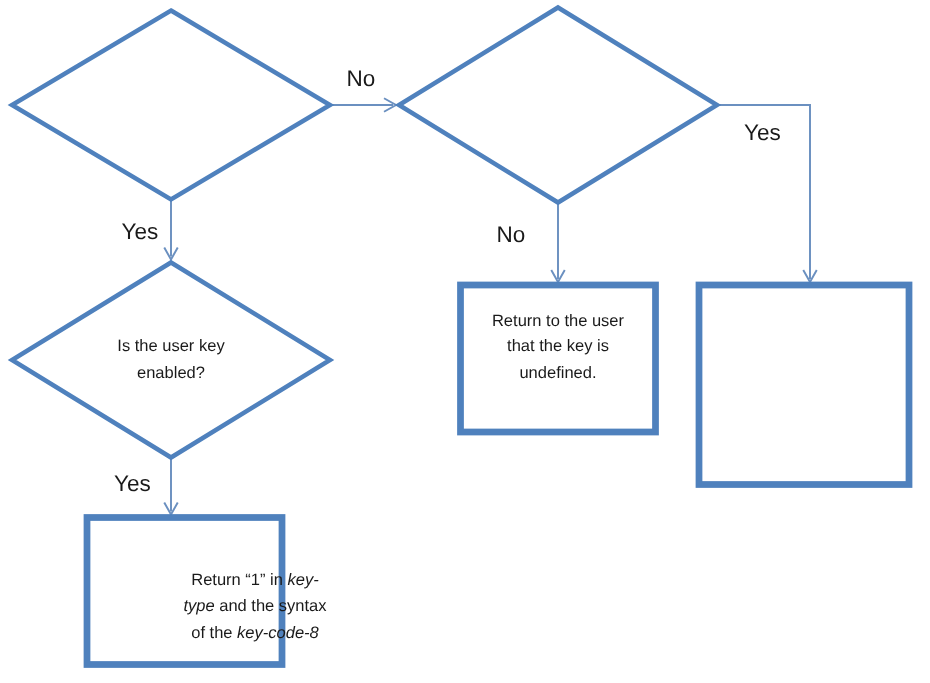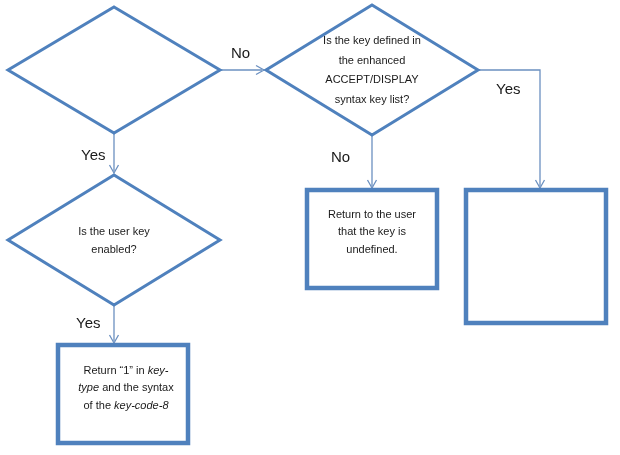--- a/index.html
+++ b/index.html
@@ -77,34 +77,30 @@
     </g>
 
     <g stroke="#4f81bd" stroke-width="4.5" fill="#ffffff">
       <rect x="307" y="190" width="130" height="98"></rect>
       <rect x="466" y="190" width="140" height="133"></rect>
       <rect x="58" y="345" width="130" height="98"></rect>
     </g>
   </svg>
 
 
-  <div class="node-text" style="left:280px; top:18px; width:184px; height:104px; line-height:19.5px;">Is the key defined in
-the enhanced
-ACCEPT/DISPLAY
-syntax key list?</div>
 
   <div class="node-text" style="left:14px; top:192px; width:200px; height:96px;">Is the user key
 enabled?</div>
 
   <div class="node-text rect-text" style="left:309px; top:192px; width:126px; height:80px;">Return to the user
 that the key is
 undefined.</div>
 
 
-  <div class="node-text rect-text" style="left:60px; top:339px; width:132px; height:98px;"><span><span>Return “1” in </span><span style="font-style: italic;">key-
+  <div class="node-text rect-text" style="left:60px; top:356px; width:132px; height:98px;padding-left:44px;"><span><span>Return “1” in </span><span style="font-style: italic;">key-
 type</span><span> and the syntax
 of the </span><span style="font-style: italic;">key-code-8</span></span></div>
 
   <div class="edge-label" style="left:231px; top:44px;">No</div>
 
   <div class="edge-label" style="left:81px; top:146px;">Yes</div>
 
   <div class="edge-label" style="left:331px; top:148px;">No</div>
 
   <div class="edge-label" style="left:496px; top:80px;">Yes</div>

